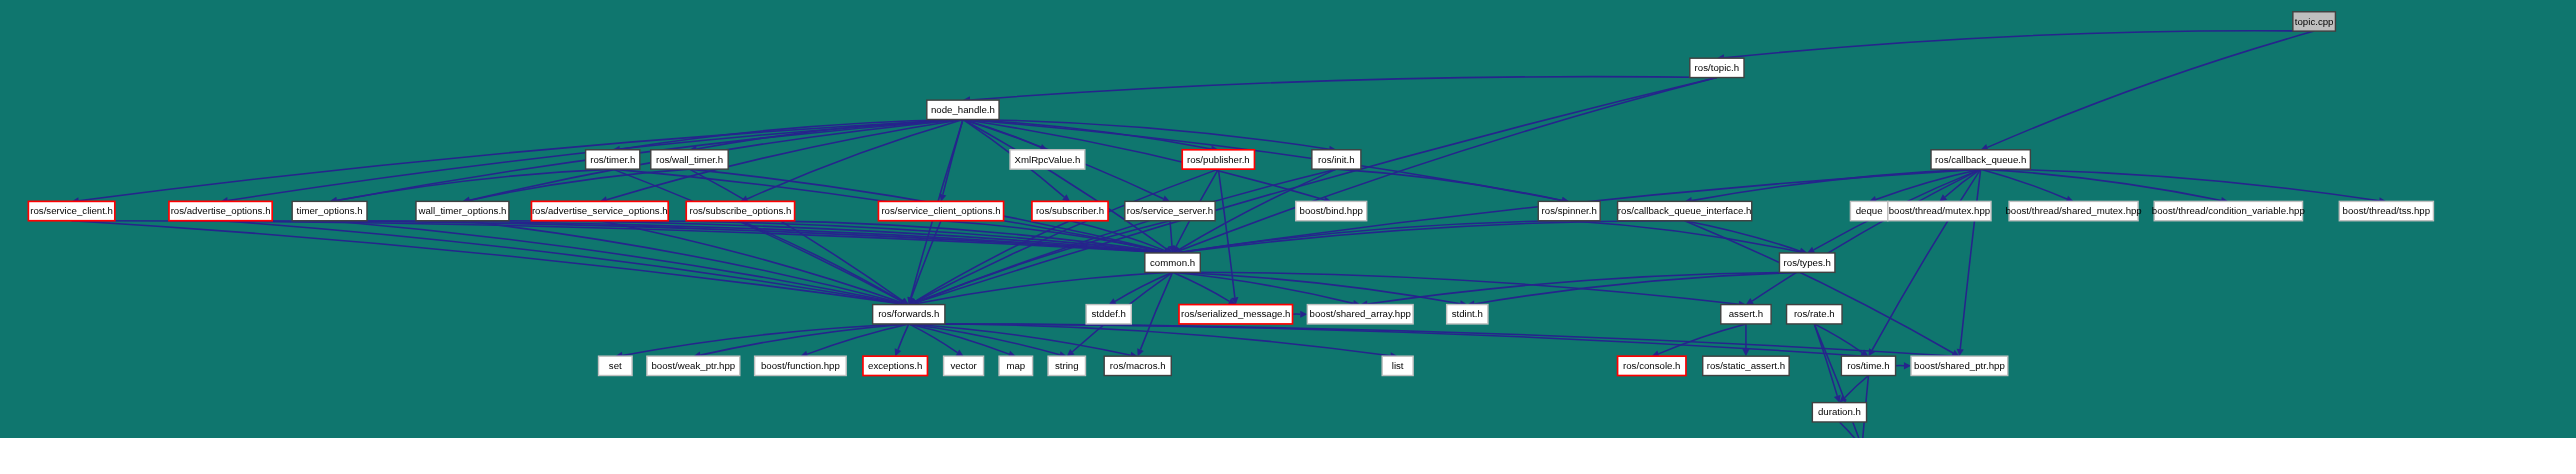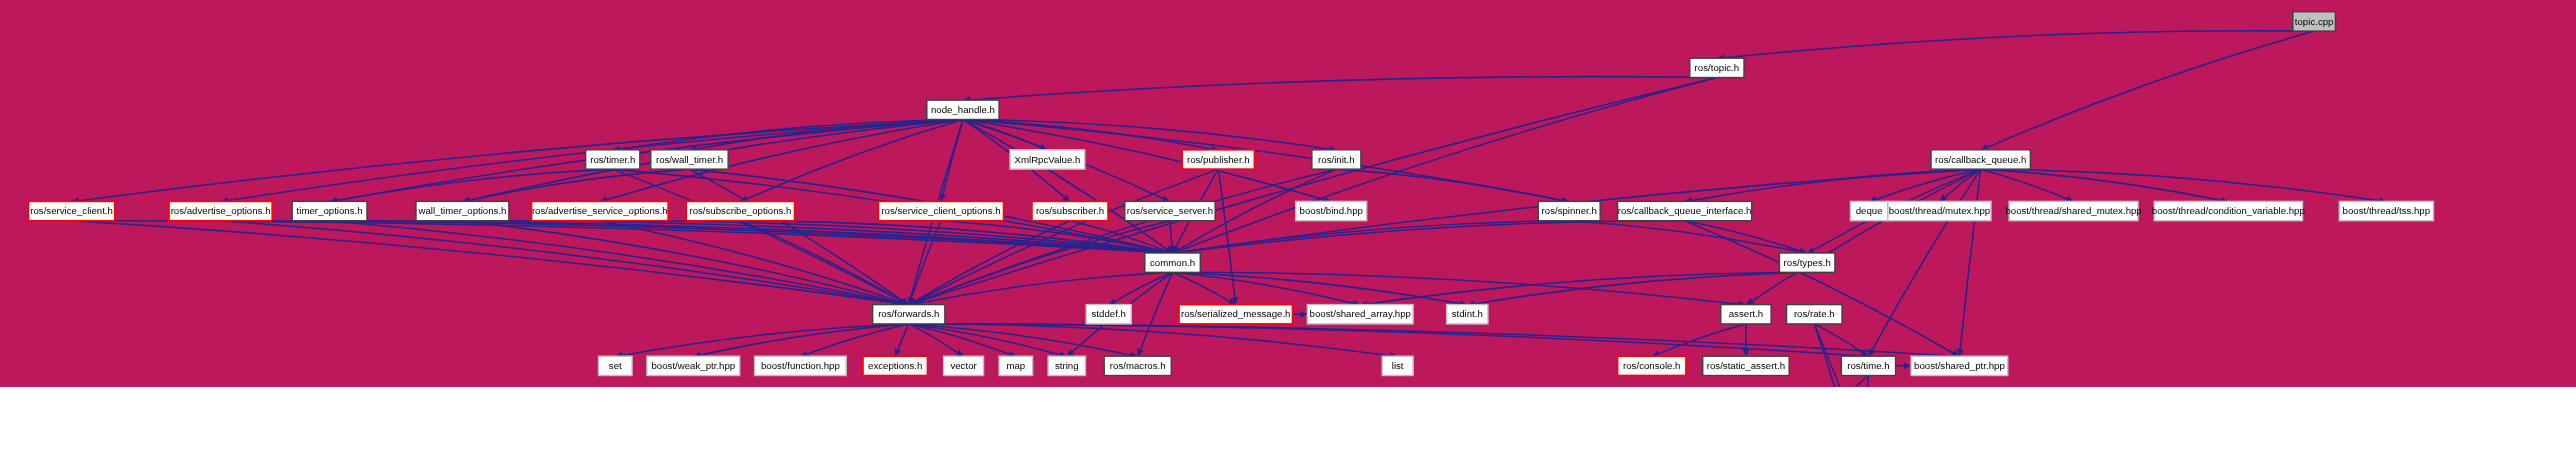--- a/index.html
+++ b/index.html
@@ -1,16 +1,16 @@
 <!DOCTYPE html>
 <html style="font-size:10.3px"><head>
 <meta charset="utf-8">
 <style>
   html,body{margin:0;padding:0;background:#ffffff;}
-  #graph-root{position:relative;width:2576px;height:387px;background:#be185d;
+  #graph-root{position:relative;width:2576px;height:438px;background:#0f766e;
     font-family:"Liberation Sans","DejaVu Sans",sans-serif;overflow:hidden;}
   svg{position:absolute;left:0;top:0;width:2576px;height:475px;}
   .edge{fill:none;stroke:#26248c;stroke-width:2.4;}
   .nodebox{fill:#ffffff;stroke:#404040;stroke-width:2.2;}
   .nodebox.red{stroke:#ff0000;stroke-width:2.6;}
   .nodebox.gray{stroke:#bfbfbf;stroke-width:2.2;}
   .nodebox.root{fill:#bfbfbf;stroke:#404040;stroke-width:2.2;}
   .nodelabel{fill:#000;font-size:15px;font-family:"Liberation Sans","DejaVu Sans",sans-serif;
     text-anchor:middle;dominant-baseline:middle;}
   .arrow{fill:#26248c;stroke:none;}

